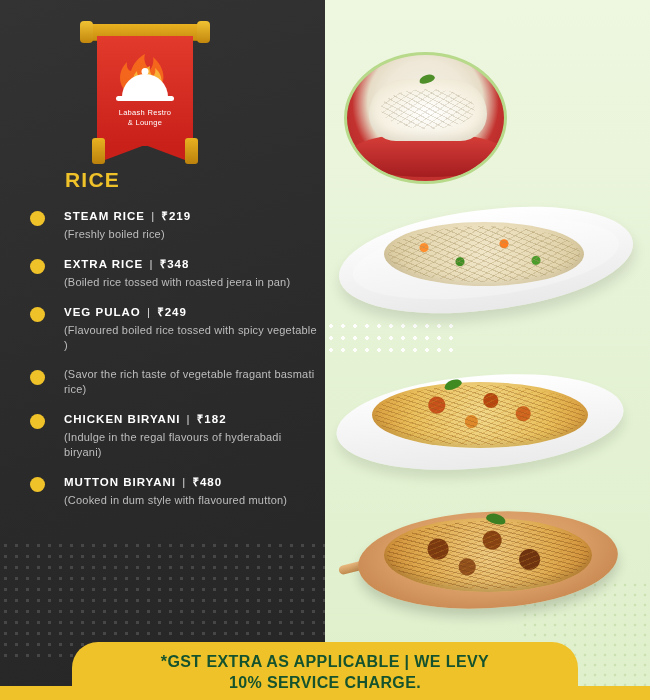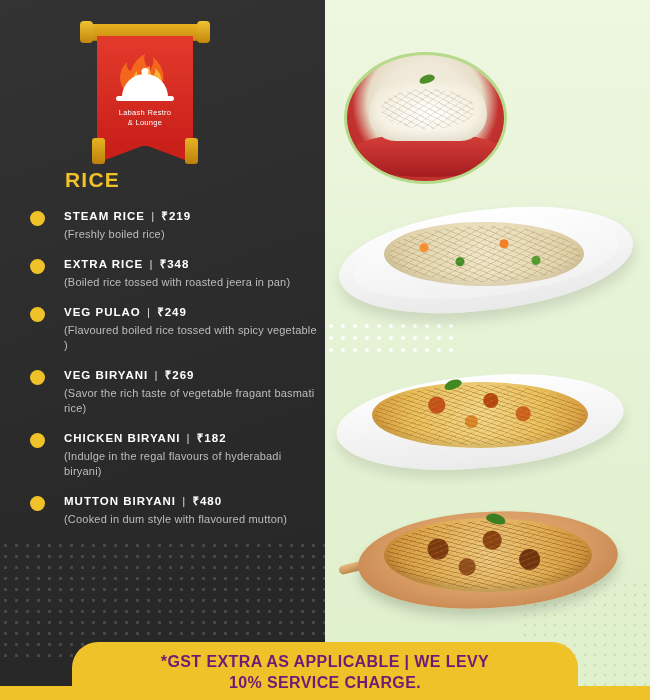--- a/index.html
+++ b/index.html
@@ -324,21 +324,21 @@
   }
   
   .footer {
     position: absolute;
     left: 72px; bottom: 0;
     width: 506px; height: 58px;
     background: #f0c22a;
     border-radius: 26px 26px 0 0;
     text-align: center;
     padding-top: 9px;
-    color: #701a75;
+    color: #14532d;
     font-size: 16px;
     font-weight: bold;
     letter-spacing: .4px;
     line-height: 21px;
     z-index: 5;
   }
   .footer-strip {
     position: absolute;
     left: 0; bottom: 0; width: 650px; height: 14px;
     background: #f0c22a;
@@ -402,25 +402,20 @@
         <div class="item-name">
           <span>VEG PULAO</span>
           <span class="sep">|</span>
           <span class="item-price">₹249</span>
         </div>
         <div class="item-desc">(Flavoured boiled rice tossed with spicy vegetable )</div>
       </div>
 
       <div class="menu-item">
         <span class="bullet"></span>
-        <div class="item-name">
-          <span>VEG BIRYANI</span>
-          <span class="sep">|</span>
-          <span class="item-price">₹269</span>
-        </div>
         <div class="item-desc">(Savor the rich taste of vegetable fragant basmati rice)</div>
       </div>
 
       <div class="menu-item">
         <span class="bullet"></span>
         <div class="item-name">
           <span>CHICKEN BIRYANI</span>
           <span class="sep">|</span>
           <span class="item-price">₹182</span>
         </div>

